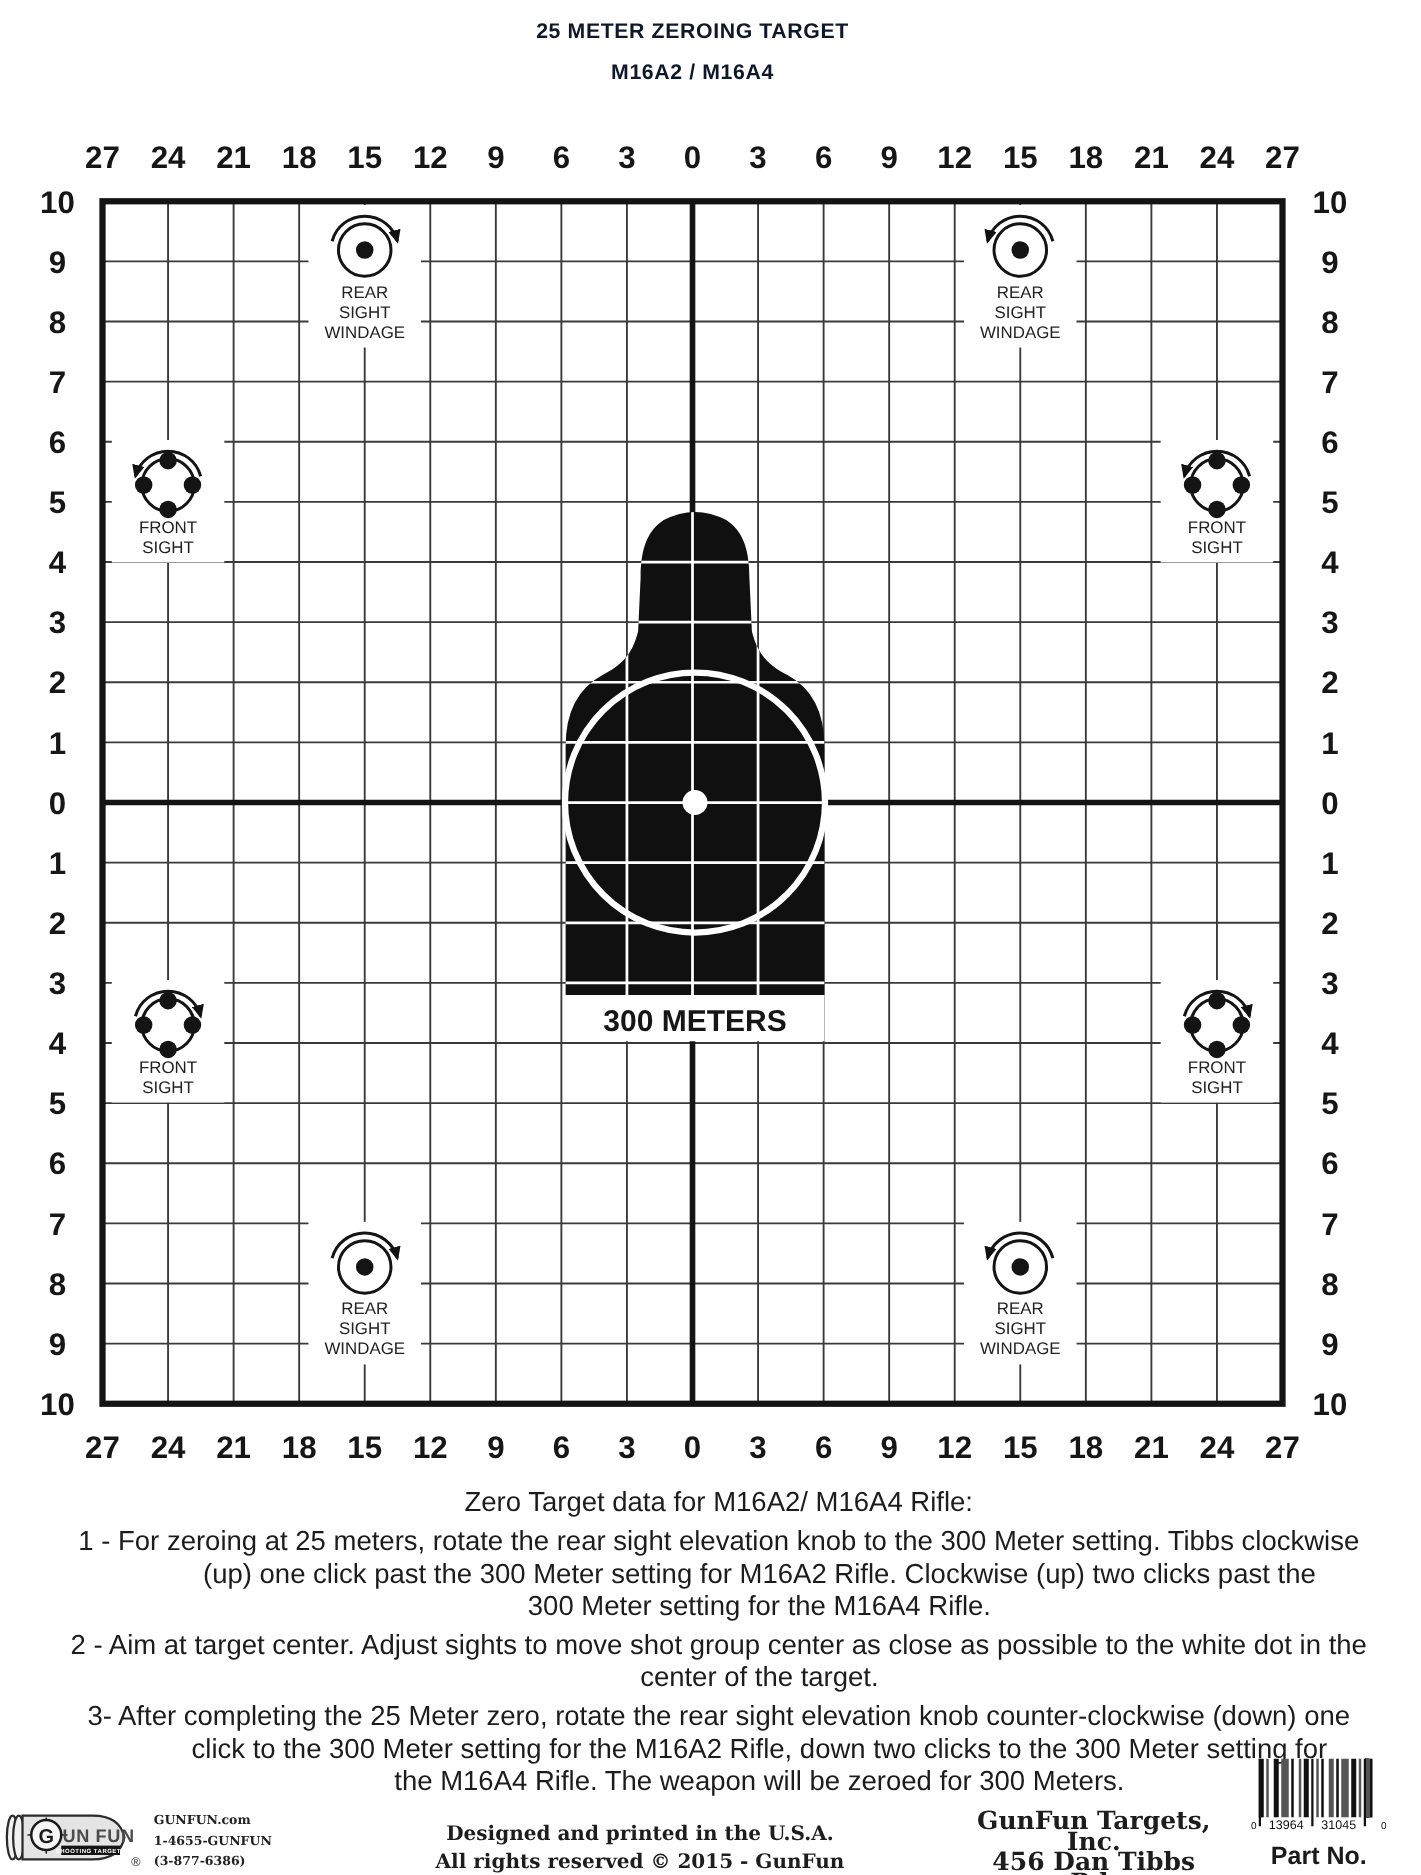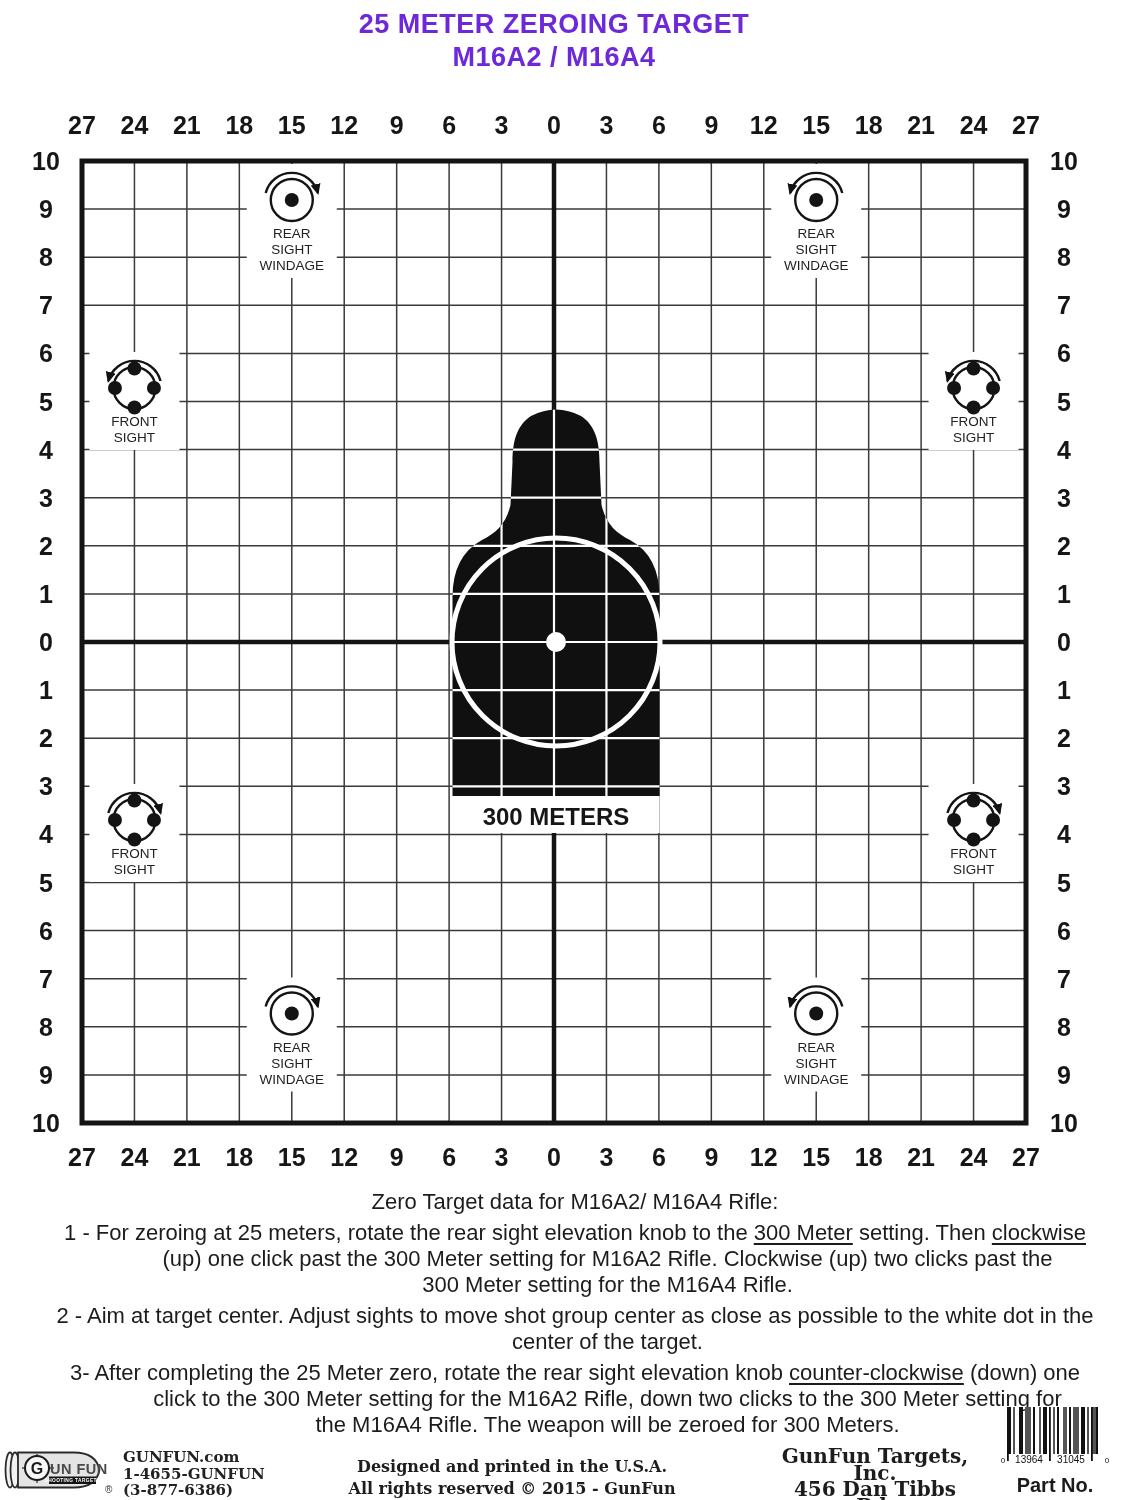--- a/index.html
+++ b/index.html
@@ -2,33 +2,33 @@
 <html><head>
 <meta charset="utf-8">
 <style>
   html,body{margin:0;padding:0;}
   body{width:1137px;height:1500px;background:#fff;position:relative;
        font-family:"Liberation Sans", sans-serif;color:#161616;overflow:hidden;}
   .page{position:absolute;inset:0;}
   svg text{font-family:"Liberation Sans", sans-serif;}
 
   .title-block{position:absolute;top:8px;left:0;width:1108px;text-align:center;}
-  .title-line{font-size:27px;font-weight:bold;line-height:33px;letter-spacing:.5px;color:#6d28d9;}
+  .title-line{font-size:17px;font-weight:bold;line-height:33px;letter-spacing:.5px;color:#0f172a;}
 
   #target-svg{position:absolute;top:0;left:0;}
 
   .instructions{position:absolute;left:30px;top:1189px;width:1090px;
                 font-size:22px;line-height:26px;color:#1c1c1c;white-space:nowrap;text-align:center;}
   .instr-item{margin-top:5px;}
   .instr-line.cont{padding-left:65px;}
-  .u{text-decoration:underline;text-underline-offset:3px;}
+  .u{text-underline-offset:3px;}
 
   .footer{position:absolute;left:0;top:1400px;width:1137px;height:100px;}
   .contact-block{position:absolute;left:123px;top:49px;font-family:"DejaVu Serif", serif;
-                 font-weight:bold;font-size:15px;line-height:16.5px;color:#222;}
+                 font-weight:bold;font-size:10px;line-height:16.5px;color:#222;}
   .center-block{position:absolute;left:312px;top:56px;width:400px;text-align:center;
                 font-family:"DejaVu Serif", serif;font-weight:bold;font-size:16px;
                 line-height:22px;color:#1d1d1d;}
   .address-block{position:absolute;left:775px;top:48px;width:200px;text-align:center;
                  font-family:"DejaVu Serif", serif;font-weight:bold;font-size:20px;
                  line-height:16.5px;color:#1d1d1d;}
   .logo-wrap{position:absolute;left:2px;top:45px;}
   .barcode-wrap{position:absolute;left:1000px;top:5px;}
   .part-no{position:absolute;left:1000px;top:74px;width:110px;text-align:center;
            font-size:20px;font-weight:bold;color:#1b1b1b;}
@@ -288,21 +288,21 @@
 
   <div class="title-block">
     <div class="title-line">25 METER ZEROING TARGET</div>
     <div class="title-line">M16A2 / M16A4</div>
   </div>
 
   <div class="instructions">
     <div class="instr-line">Zero Target data for M16A2/ M16A4 Rifle:</div>
     <div id="instr-items">
         <div class="instr-item">
-          <div class="instr-line"><span>1 - For zeroing at 25 meters, rotate the rear sight elevation knob to the </span><span class="u">300 Meter</span><span> setting. Then </span><span class="u">clockwise</span></div>
+          <div class="instr-line"><span>1 - For zeroing at 25 meters, rotate the rear sight elevation knob to the </span><span class="u">300 Meter</span><span> setting. Tibbs </span><span class="u">clockwise</span></div>
           <div class="instr-line cont"><span>(up) one click past the 300 Meter setting for M16A2 Rifle. Clockwise (up) two clicks past the</span></div>
           <div class="instr-line cont"><span>300 Meter setting for the M16A4 Rifle.</span></div>
         </div>
         <div class="instr-item">
           <div class="instr-line"><span>2 - Aim at target center. Adjust sights to move shot group center as close as possible to the white dot in the</span></div>
           <div class="instr-line cont"><span>center of the target.</span></div>
         </div>
         <div class="instr-item">
           <div class="instr-line"><span>3- After completing the 25 Meter zero, rotate the rear sight elevation knob </span><span class="u">counter-clockwise</span><span> (down) one</span></div>
           <div class="instr-line cont"><span>click to the 300 Meter setting for the M16A2 Rifle, down two clicks to the 300 Meter setting for</span></div>

